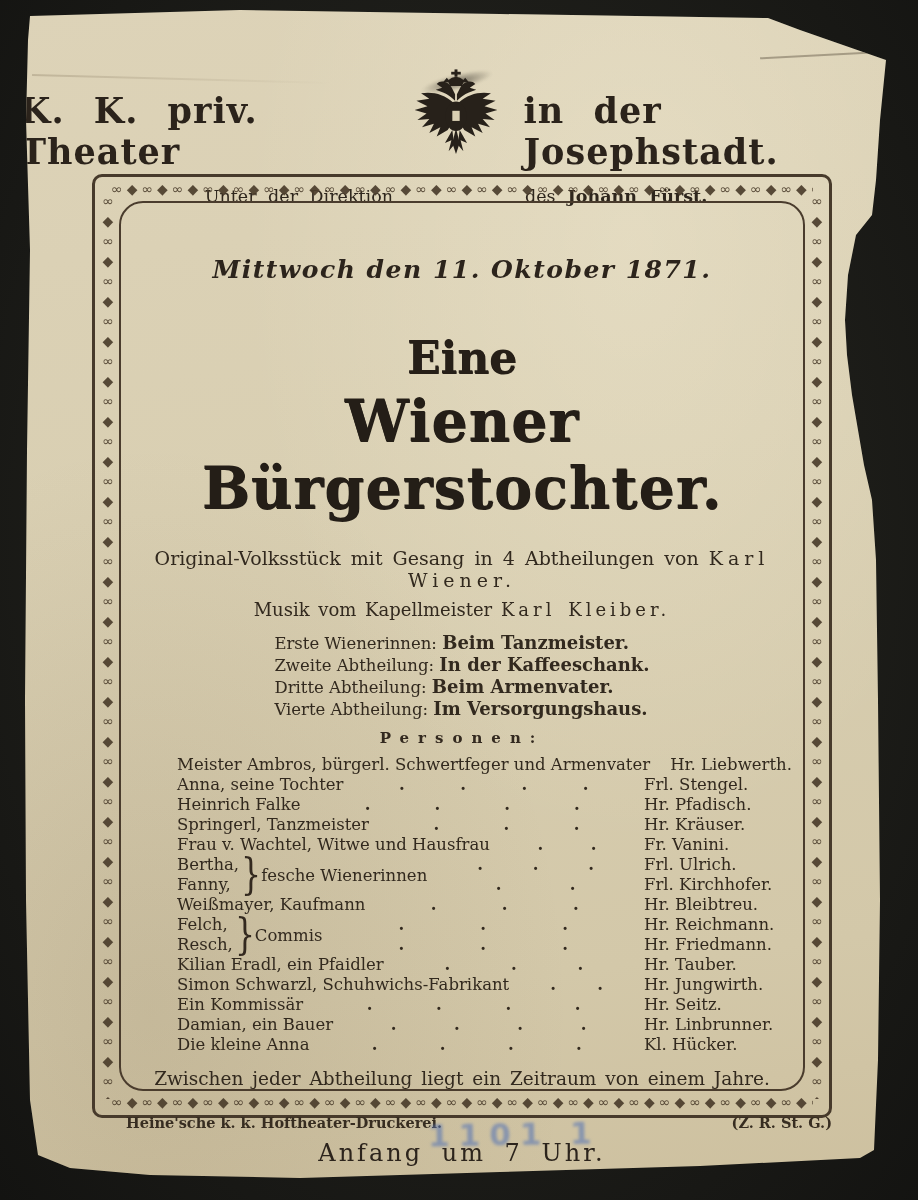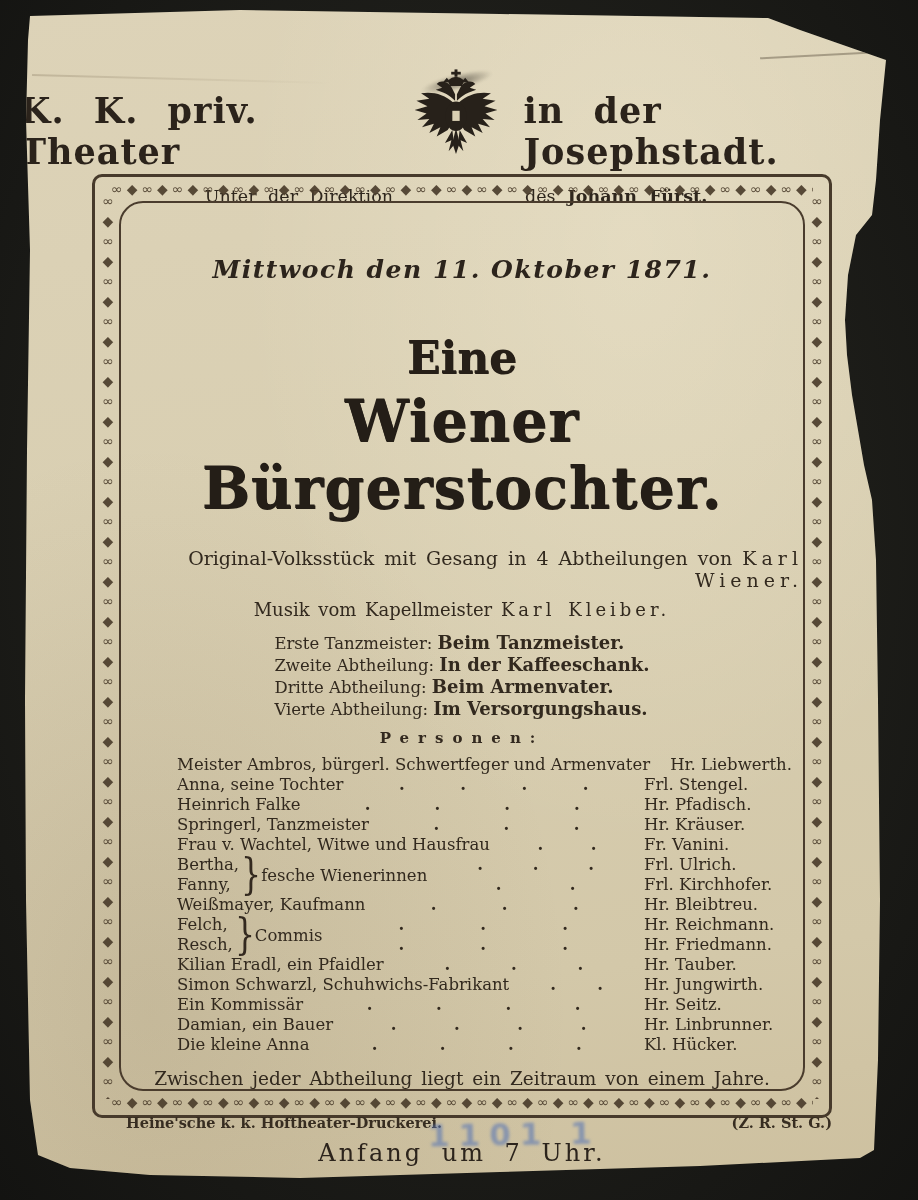--- a/index.html
+++ b/index.html
@@ -40,21 +40,21 @@
     letter-spacing:4px;overflow:hidden;white-space:nowrap;opacity:.92;pointer-events:none;user-select:none;}
   .orn-top{top:2px;left:16px;right:16px;height:21px;line-height:20px;text-align:center;}
   .orn-bottom{bottom:2px;left:16px;right:16px;height:21px;line-height:20px;text-align:center;}
   .orn-left{left:2px;top:16px;bottom:16px;width:21px;writing-mode:vertical-rl;text-align:center;line-height:20px;}
   .orn-right{right:2px;top:16px;bottom:16px;width:21px;writing-mode:vertical-rl;text-align:center;line-height:20px;}
   
   .content{position:absolute;inset:26px;text-align:center;}
   .date{margin-top:52px;font-size:25px;font-weight:bold;letter-spacing:1.5px;color:#2c241c;font-style:italic;}
   .t1{margin-top:48px;font-size:44px;font-weight:bold;color:#261f18;text-shadow:.6px .6px 0 #261f18;}
   .t2{margin-top:4px;font-size:57px;font-weight:bold;letter-spacing:1px;color:#241e17;text-shadow:.7px .7px 0 #241e17;}
-  .byline{margin-top:26px;font-size:19px;word-spacing:4px;text-align:right;}
+  .byline{margin-top:26px;font-size:19px;word-spacing:4px;}
   .byline .spaced{letter-spacing:5px;}
   .musicline{margin-top:8px;font-size:18px;word-spacing:3px;}
   .musicline .spaced{letter-spacing:4px;}
   .acts{margin-top:12px;width:fit-content;margin-left:auto;margin-right:auto;text-align:left;}
   .act-line{font-size:16.5px;line-height:21px;}
   .act-title{font-weight:bold;font-size:18px;}
   .personen{margin-top:9px;font-size:15px;font-weight:bold;letter-spacing:9px;color:#33291f;}
   .cast{margin-top:8px;margin-left:56px;width:622px;text-align:left;font-size:16.5px;}
   .crow{display:flex;align-items:baseline;height:20px;line-height:20px;}
   .crow .role{white-space:nowrap;}
@@ -126,21 +126,21 @@
       <div class="frame-inner"></div>
 
       <div class="content">
         <div class="date">Mittwoch den 11. Oktober 1871.</div>
         <div class="t1">Eine</div>
         <div class="t2">Wiener Bürgerstochter.</div>
         <div class="byline"><span>Original-Volksstück mit Gesang in 4 Abtheilungen von</span> <span class="spaced">Karl Wiener.</span></div>
         <div class="musicline"><span>Musik vom Kapellmeister</span> <span class="spaced">Karl Kleiber.</span></div>
 
         <div class="acts">
-          <div class="act-line"><span>Erste Tanzmeister:</span> <span class="act-title">Beim Tanzmeister.</span></div>
+          <div class="act-line"><span>Erste Wienerinnen:</span> <span class="act-title">Beim Tanzmeister.</span></div>
           <div class="act-line"><span>Zweite Abtheilung:</span> <span class="act-title">In der Kaffeeschank.</span></div>
           <div class="act-line"><span>Dritte Abtheilung:</span> <span class="act-title">Beim Armenvater.</span></div>
           <div class="act-line"><span>Vierte Abtheilung:</span> <span class="act-title">Im Versorgungshaus.</span></div>
         </div>
 
         <div class="personen">Personen:</div>
         <div class="cast" id="cast">
             <div class="crow">
               <span class="role">Meister Ambros, bürgerl. Schwertfeger und Armenvater</span>
               <span class="dots"></span>

